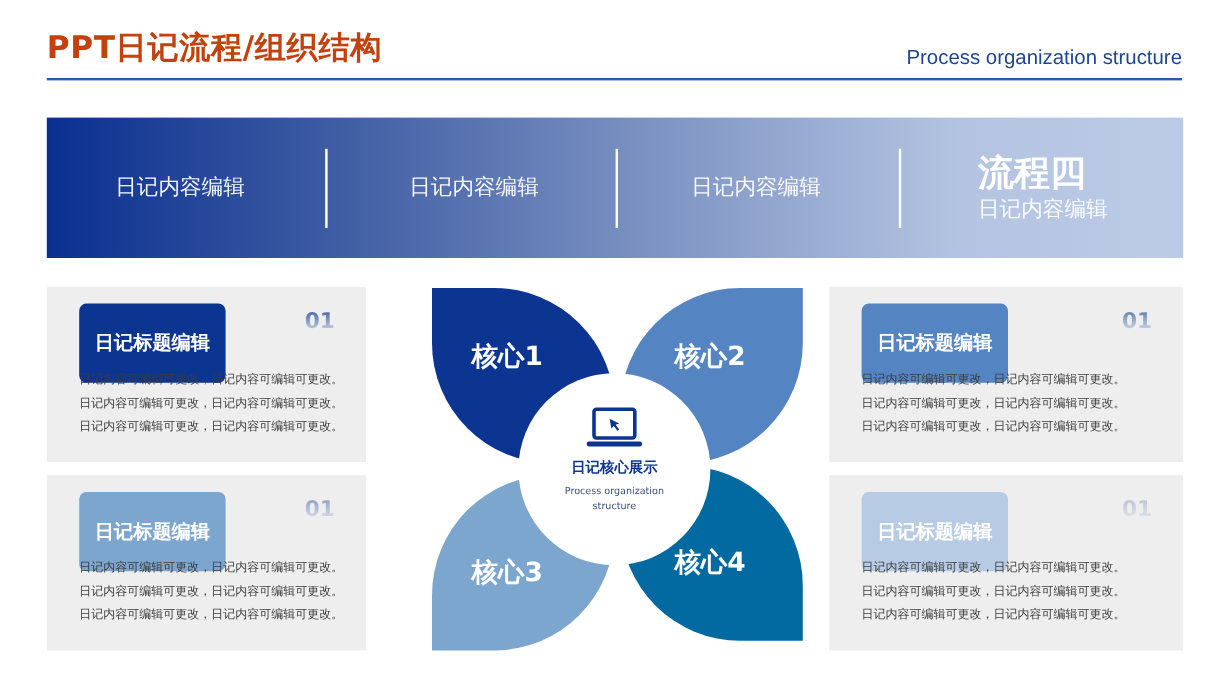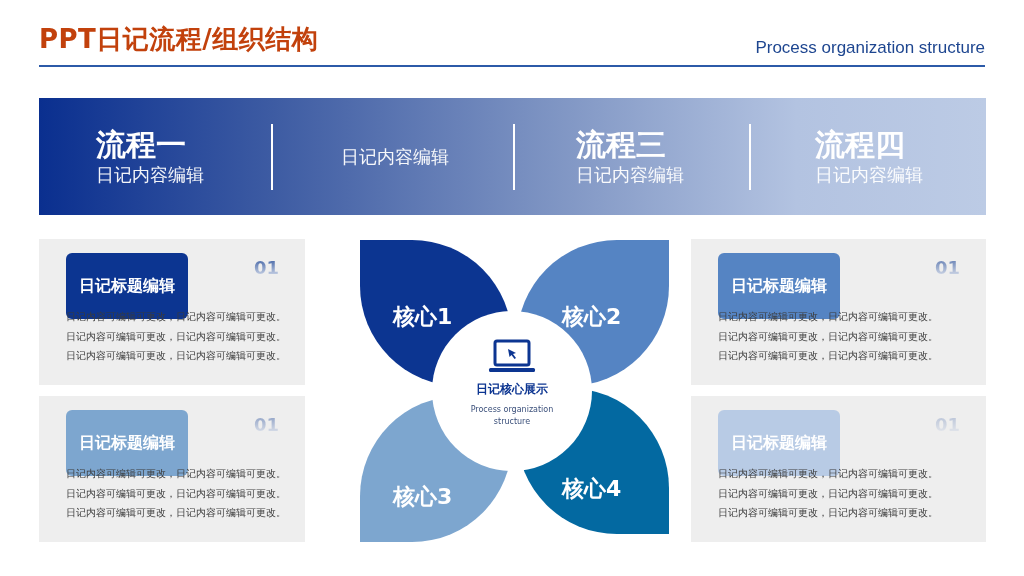--- a/index.html
+++ b/index.html
@@ -18,50 +18,48 @@
 
   .card { position:absolute; width:266px; height:146px; background:#eeeeee; }
   .card .tag { position:absolute; left:27px; top:14px; height:34px; padding:16px 13px; border-radius:6px;
                color:#ffffff; font-size:16px; font-weight:bold; line-height:34px; }
   .card .num { position:absolute; right:26px; top:18px; font-size:18px; font-weight:bold;
                background:linear-gradient(180deg,#33579e 0%,#ffffff 120%); -webkit-background-clip:text; background-clip:text; color:transparent;margin-left:27px; }
   .card .body { position:absolute; left:27px; top:68px; width:245px; font-size:10px; line-height:19.5px; color:#3b3b3b; }
   .card .body div { white-space:nowrap; }
 
   .petal { position:absolute; width:152px; height:146px; color:#ffffff; font-weight:bold; font-size:22px; }
-  .petal span { position:absolute;margin-top:20px; }
+  .petal span { position:absolute; }
   .p1 { left:360px; top:240px; background:#0c3591; border-radius:0 100px 0 100px; }
   .p2 { left:517px; top:240px; background:#5584c3; border-radius:100px 0 100px 0; }
   .p3 { left:360px; top:396px; background:#7da6cf; border-radius:100px 0 100px 0; }
   .p4 { left:517px; top:388px; background:#0369a1; border-radius:0 100px 0 100px; }
   .hub { position:absolute; left:432px; top:311px; width:160px; height:160px; border-radius:50%; background:#ffffff;
          display:flex; flex-direction:column; align-items:center; }
   .hub .laptop { margin-top:28px; }
   .hub .hub-title { margin-top:6px; font-size:12px; font-weight:bold; color:#0c3591; }
   .hub .hub-sub { margin-top:6px; font-size:8px; color:#3a4f7a; text-align:center; line-height:12px; width:110px; }
 </style>
 </head>
 <body>
 
 <div class="title">PPT日记流程/组织结构</div>
 <div class="subtitle">Process organization structure</div>
 <div class="title-rule"></div>
 
 <div class="banner">
   <div class="step" style="left:57px;">
-    <div class="name">流程一</div>
     <div class="desc">日记内容编辑</div>
   </div>
   <div class="divider" style="left:232px;"></div>
   <div class="step" style="left:302px;">
     <div class="desc">日记内容编辑</div>
   </div>
   <div class="divider" style="left:474px;"></div>
   <div class="step" style="left:537px;">
-    <div class="name">流程三</div>
     <div class="desc">日记内容编辑</div>
   </div>
   <div class="divider" style="left:710px;"></div>
   <div class="step" style="left:776px;">
     <div class="name">流程四</div>
     <div class="desc">日记内容编辑</div>
   </div>
 </div>
 
 <div class="card" style="left:39px; top:239px;">

